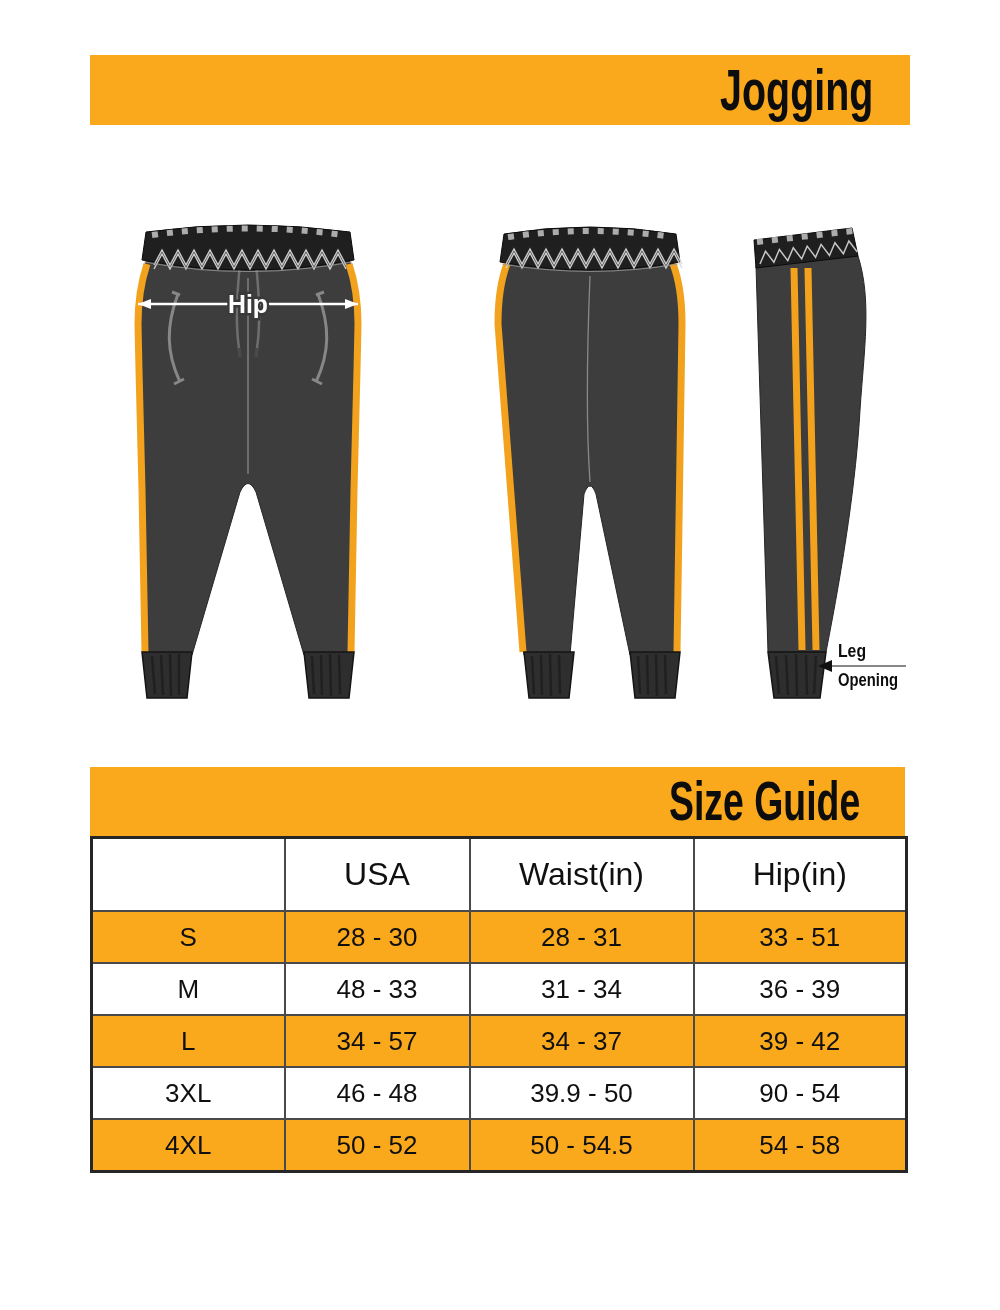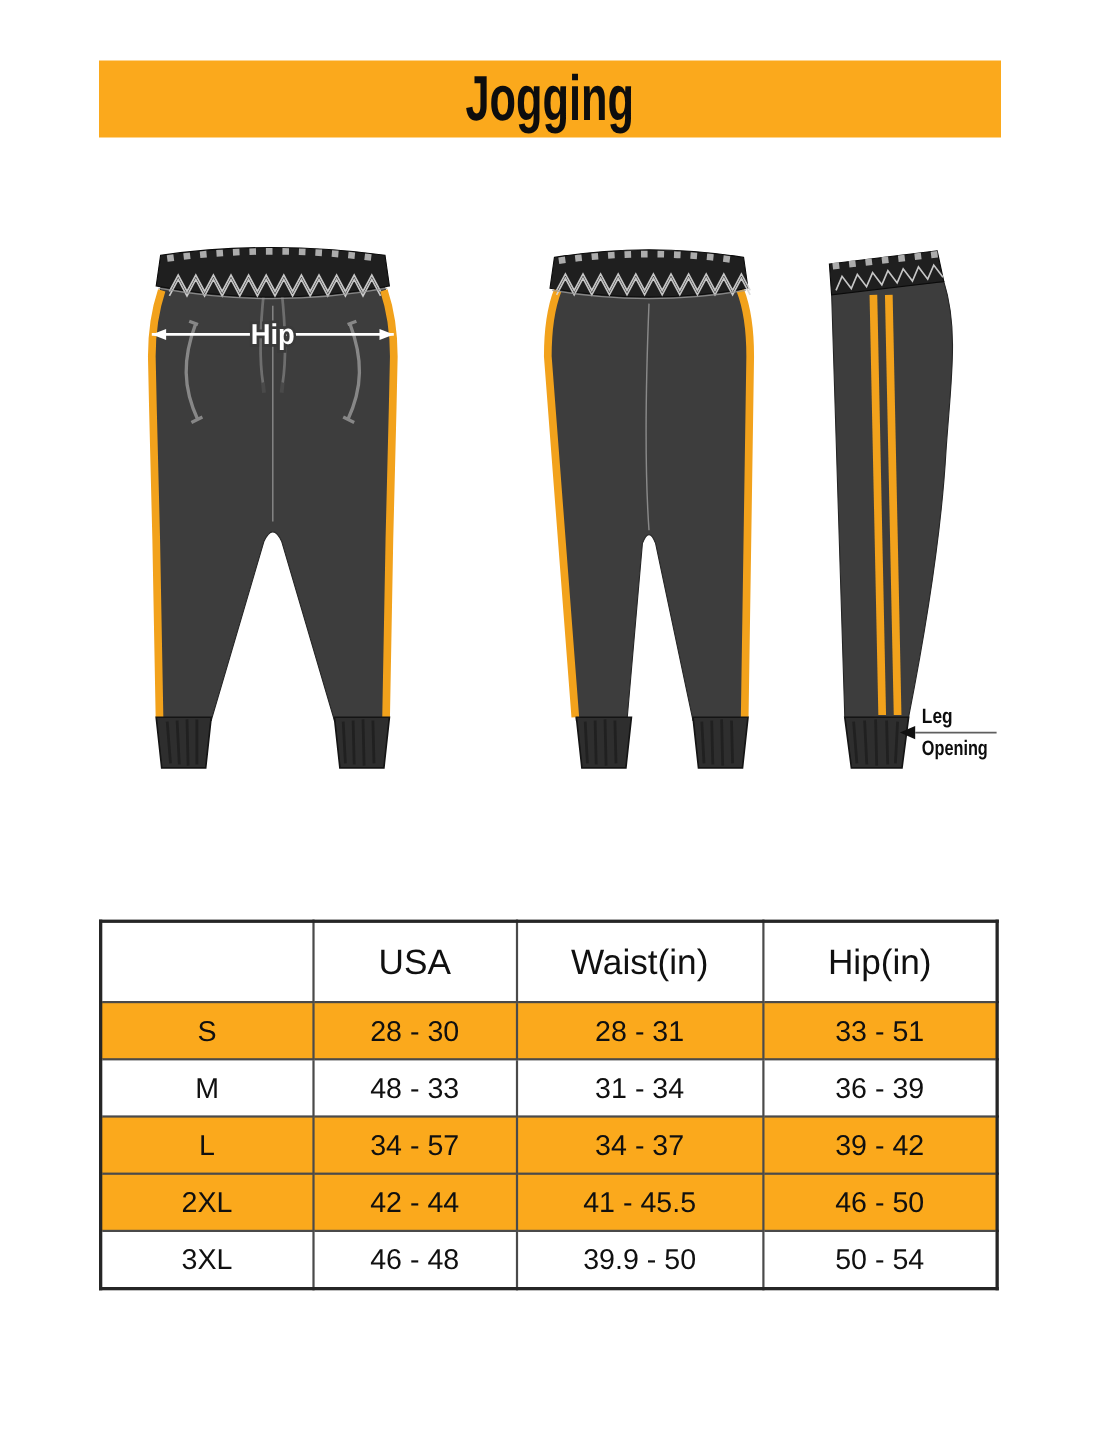--- a/index.html
+++ b/index.html
@@ -1,21 +1,21 @@
 <!DOCTYPE html>
 <html style="--accent-orange: #FBA91C; --stripe-orange: #F2A21C; --pants-gray: #3D3D3D; --waistband-black: #1F1F1F; --table-border: #4A4A4A; --text-black: #0D0D0D;"><head>
 <meta charset="utf-8">
 <style>
   html,body{margin:0;padding:0;background:#ffffff;}
   .canvas{position:relative;width:1000px;height:1310px;background:#ffffff;overflow:hidden;
           font-family:"Liberation Sans", sans-serif;}
 
   
   .banner{position:absolute;background:var(--accent-orange,#FBA91C);
-          display:flex;align-items:center;justify-content:center;}
+          display:flex;align-items:center;justify-content:flex-end;}
   .banner-jogging{left:90px;top:55px;width:820px;height:70px;}
   .banner-sizeguide{left:90px;top:767px;width:815px;height:69px;}
   .banner-title{display:inline-block;font-weight:bold;color:#0d0d0d;
                 transform:scaleX(.68);transform-origin:center;white-space:nowrap;
                 letter-spacing:0px;line-height:1;}
   .banner-jogging .banner-title{font-size:58px;}
   .banner-sizeguide .banner-title{font-size:55px;}
 
   
   .fig{position:absolute;top:220px;}
@@ -111,20 +111,23 @@
       <path class="zig" d="M20,44 l7,-12 l7,12 l7,-12 l7,12 l7,-12 l7,12 l7,-12 l7,12 l7,-12 l7,12 l7,-12 l7,12 l7,-12 l7,12"></path>
     </g>
     <path class="cuff" d="M28,432 L86,432 L80,478 L34,478 Z"></path>
     <path class="ribs" d="M36,436 L39,474 M46,435 L48,475 M56,434 L57,476 M66,435 L67,475 M76,436 L74,474"></path>
     <polygon class="blackhead" points="78,446 92,440 92,452"></polygon>
     <line class="legline" x1="92" y1="446" x2="166" y2="446"></line>
     <text class="leg-text" x="98" y="437" textLength="28" lengthAdjust="spacingAndGlyphs">Leg</text>
     <text class="leg-text" x="98" y="466" textLength="60" lengthAdjust="spacingAndGlyphs">Opening</text>
   </svg>
 
+  <div class="banner banner-sizeguide">
+    <span class="banner-title">Size Guide</span>
+  </div>
 
   <table class="size-table">
     <colgroup>
       <col class="col0">
         <col class="col1">
         <col class="col2">
         <col class="col3">
     </colgroup>
     <thead>
       <tr>
@@ -146,28 +149,28 @@
       <td>48 - 33</td>
       <td>31 - 34</td>
       <td>36 - 39</td>
     </tr>
         <tr class="hl">
       <td>L</td>
       <td>34 - 57</td>
       <td>34 - 37</td>
       <td>39 - 42</td>
     </tr>
-        <tr class="hl">
-      <td>2XL</td>
-      <td>42 - 44</td>
-      <td>41 - 45.5</td>
-      <td>46 - 50</td>
-    </tr>
         <tr>
       <td>3XL</td>
       <td>46 - 48</td>
       <td>39.9 - 50</td>
-      <td>50 - 54</td>
+      <td>90 - 54</td>
+    </tr>
+        <tr class="hl">
+      <td>4XL</td>
+      <td>50 - 52</td>
+      <td>50 - 54.5</td>
+      <td>54 - 58</td>
     </tr>
       </tbody>
   </table>
 
 </div>
 
 </body></html>

